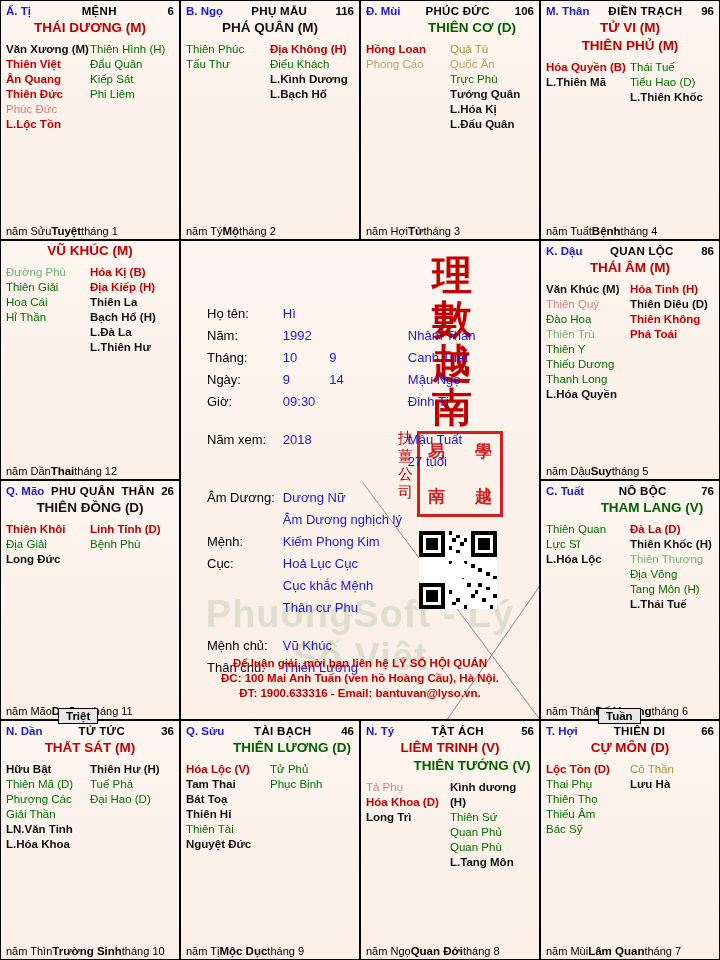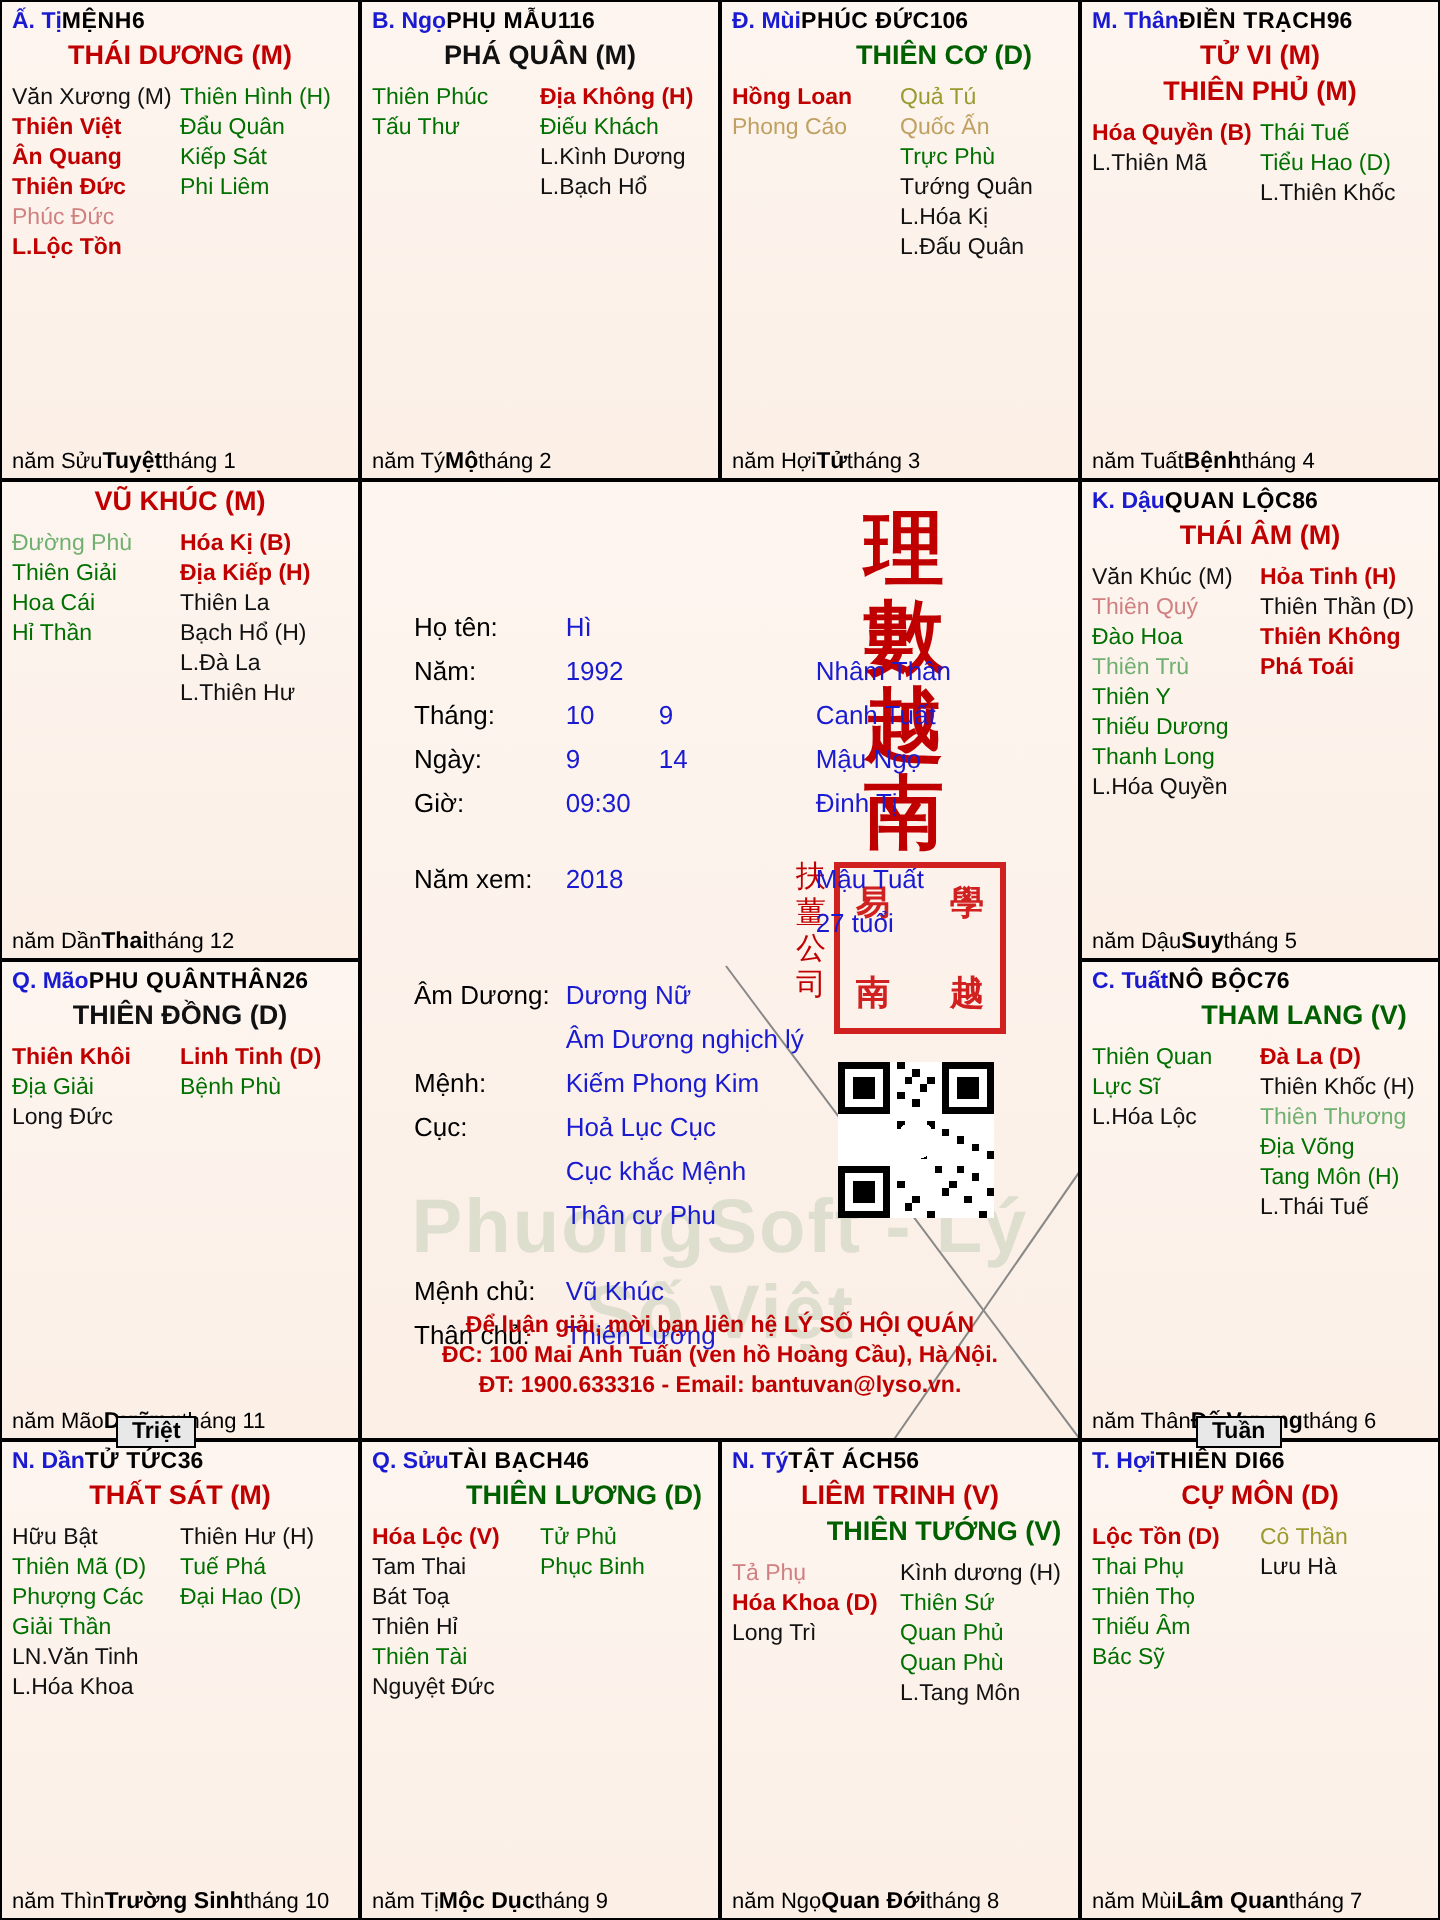--- a/index.html
+++ b/index.html
@@ -27,21 +27,21 @@
   .center-cell {
     grid-column:2 / 4;
     grid-row:2 / 4;
     border:1px solid #000;
     position:relative;
     background:linear-gradient(180deg,#fdf5ef 0%, #fbefe6 100%);
     overflow:hidden;
   }
   
   .pal-head {
-    display:flex; align-items:center;
+    display:flex; justify-content:space-between; align-items:center;
     padding:2px 5px 0 5px;
     font-size:11.5px;
     font-weight:bold;
     height:17px;
   }
   .pal-branch { color:#1a1ad0; }
   .pal-name { color:#000; letter-spacing:0.3px; }
   .pal-num { color:#000; }
   .pal-main {
     text-align:center;
@@ -54,21 +54,21 @@
   .pal-main.green { color:#006000;padding-left:44px; }
   .pal-main.red { color:#c00000; }
   .stars {
     display:flex;
     padding:6px 5px 0 5px;
     gap:0px;
   }
   .stars .col { width:50%; line-height:15px; font-size:11.5px; }
   .s-red { color:#c00000; font-weight:bold; }
   .s-green { color:#007000; }
-  .s-black { color:#111; }
+  .s-black { color:#111;font-weight:bold; }
   .s-pink { color:#d08080; }
   .s-lgreen { color:#70b070; }
   .s-olive { color:#9a9a30; }
   .s-tan { color:#c0a060; }
   .pal-foot {
     position:absolute; bottom:2px; left:0; right:0;
     display:flex; align-items:center;
     padding:0 5px;
     font-size:11px;
   }
@@ -494,21 +494,21 @@
         <div class="s-pink">Thiên Quý</div>
         <div class="s-green">Đào Hoa</div>
         <div class="s-lgreen">Thiên Trù</div>
         <div class="s-green">Thiên Y</div>
         <div class="s-green">Thiếu Dương</div>
         <div class="s-green">Thanh Long</div>
         <div class="s-black">L.Hóa Quyền</div>
       </div>
       <div class="col">
         <div class="s-red">Hỏa Tinh (H)</div>
-        <div class="s-black">Thiên Thần (D)</div>
+        <div class="s-black">Thiên Diêu (D)</div>
         <div class="s-red">Thiên Không</div>
         <div class="s-red">Phá Toái</div>
       </div>
     </div>
     <div class="pal-foot">
       <span>năm Dậu</span>
       <span class="mid">Suy</span>
       <span>tháng 5</span>
     </div>
   </div>

